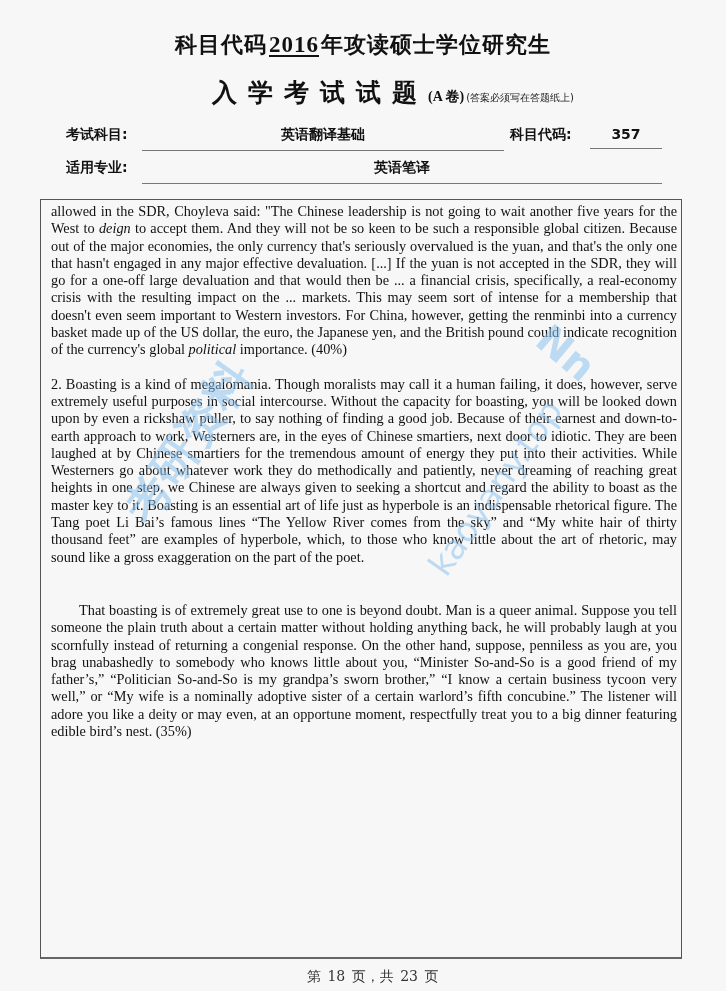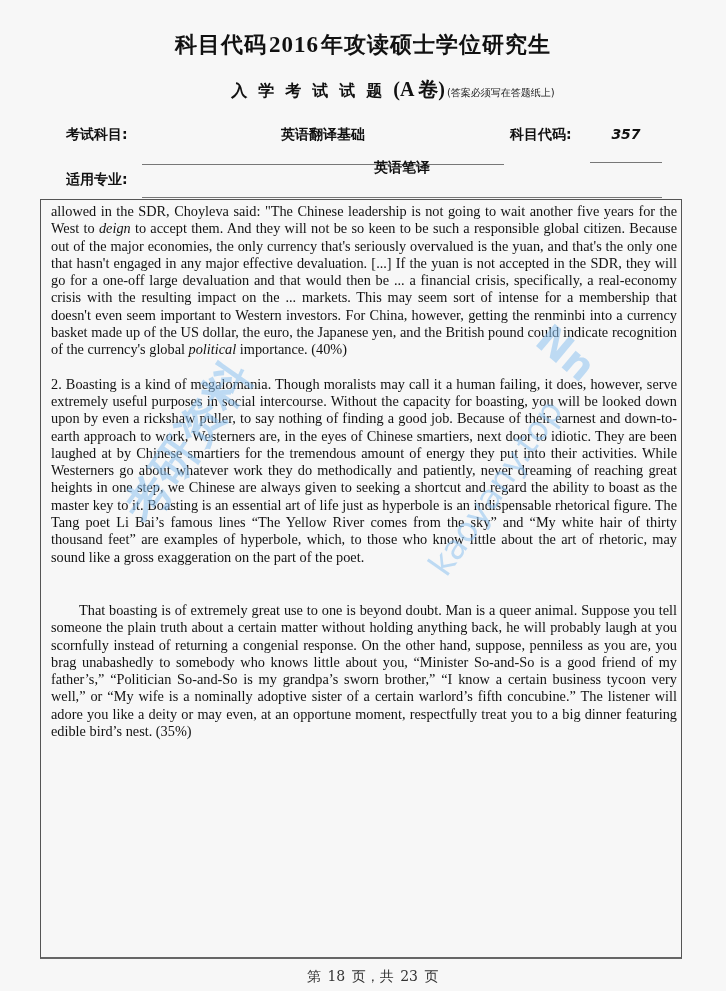--- a/index.html
+++ b/index.html
@@ -23,41 +23,42 @@
       text-align: center;
       font-family: "DejaVu Sans", sans-serif;
       font-size: 22px;
       font-weight: bold;
       letter-spacing: 1px;
     }
     .title1 .year {
       font-family: "Liberation Serif", serif;
       font-weight: bold;
       font-size: 23px;
+      text-decoration: underline;
       text-underline-offset: 3px;
       margin: 0 2px;
     }
     .title2 {
       position: absolute;
       top: 76px;
       left: 0;
       width: 726px;
       text-align: center;
       padding-left: 60px;
       box-sizing: border-box;
     }
     .title2 .main {
       font-family: "DejaVu Sans", sans-serif;
-      font-size: 16px;
+      font-size: 25px;
       font-weight: bold;
       letter-spacing: 11px;
     }
     .title2 .paper {
       font-family: "Liberation Serif", serif;
-      font-size: 20px;
+      font-size: 14px;
       font-weight: bold;
     }
     .title2 .note {
       font-family: "DejaVu Sans", sans-serif;
       font-size: 10px;
       color: #222;
       margin-left: 2px;
     }
     .meta-row {
       position: absolute;
@@ -67,21 +68,21 @@
       font-weight: bold;
     }
     .meta-label {
       position: absolute;
       white-space: nowrap;
     }
     .meta-value {
       position: absolute;
       text-align: center;
       border-bottom: 1px solid #777;
-      padding-bottom: 20px;
+      padding-bottom: 6px;
       font-weight: bold;
     }
     .row1 { top: 126px; }
     .row2 { top: 159px; }
     .box {
       position: absolute;
       top: 199px;
       left: 40px;
       width: 642px;
       height: 760px;
@@ -156,25 +157,25 @@
 </div>
 
 <div class="title2">
   <span class="main">入学考试试题</span><span class="paper">(A 卷)</span><span class="note">(答案必须写在答题纸上)</span>
 </div>
 
 <div class="meta-row row1">
   <span class="meta-label" style="left:0;top:0;">考试科目:</span>
   <span class="meta-value" style="left:76px;top:0;width:362px;">英语翻译基础</span>
   <span class="meta-label" style="left:444px;top:0;">科目代码:</span>
-  <span class="meta-value" style="left:524px;top:0;width:72px;font-style:italic;">357</span>
+  <span class="meta-value" style="left:524px;top:0;width:72px;">357</span>
 </div>
 
 <div class="meta-row row2">
-  <span class="meta-label" style="left:0;top:12px;">适用专业:</span>
+  <span class="meta-label" style="left:0;top:0;">适用专业:</span>
   <span class="meta-value" style="left:76px;top:0;width:520px;">英语笔译</span>
 </div>
 
 <div class="box">
   <p class="para"><span>allowed in the SDR, Choyleva said: "The Chinese leadership is not going to wait another five years for the West to </span><em>deign</em><span> to accept them. And they will not be so keen to be such a responsible global citizen. Because out of the major economies, the only currency that's seriously overvalued is the yuan, and that's the only one that hasn't engaged in any major effective devaluation. [...] If the yuan is not accepted in the SDR, they will go for a one-off large devaluation and that would then be ... a financial crisis, specifically, a real-economy crisis with the resulting impact on the ... markets. This may seem sort of intense for a membership that doesn't even seem important to Western investors. For China, however, getting the renminbi into a currency basket made up of the US dollar, the euro, the Japanese yen, and the British pound could indicate recognition of the currency's global </span><em>political</em><span> importance. (40%)</span></p>
   <div class="gap"></div>
   <p class="para">2. Boasting is a kind of megalomania. Though moralists may call it a human failing, it does, however, serve extremely useful purposes in social intercourse. Without the capacity for boasting, you will be looked down upon by even a rickshaw puller, to say nothing of finding a good job. Because of their earnest and down-to-earth approach to work, Westerners are, in the eyes of Chinese smartiers, next door to idiotic. They are been laughed at by Chinese smartiers for the tremendous amount of energy they put into their activities. While Westerners go about whatever work they do methodically and patiently, never dreaming of reaching great heights in one step, we Chinese are always given to seeking a shortcut and regard the ability to boast as the master key to it. Boasting is an essential art of life just as hyperbole is an indispensable rhetorical figure. The Tang poet Li Bai’s famous lines “The Yellow River comes from the sky” and “My white hair of thirty thousand feet” are examples of hyperbole, which, to those who know little about the art of rhetoric, may sound like a gross exaggeration on the part of the poet.</p>
   <p class="para indent">That boasting is of extremely great use to one is beyond doubt. Man is a queer animal. Suppose you tell someone the plain truth about a certain matter without holding anything back, he will probably laugh at you scornfully instead of returning a congenial response. On the other hand, suppose, penniless as you are, you brag unabashedly to somebody who knows little about you, “Minister So-and-So is a good friend of my father’s,” “Politician So-and-So is my grandpa’s sworn brother,” “I know a certain business tycoon very well,” or “My wife is a nominally adoptive sister of a certain warlord’s fifth concubine.” The listener will adore you like a deity or may even, at an opportune moment, respectfully treat you to a big dinner featuring edible bird’s nest. (35%)</p>
 </div>
 

